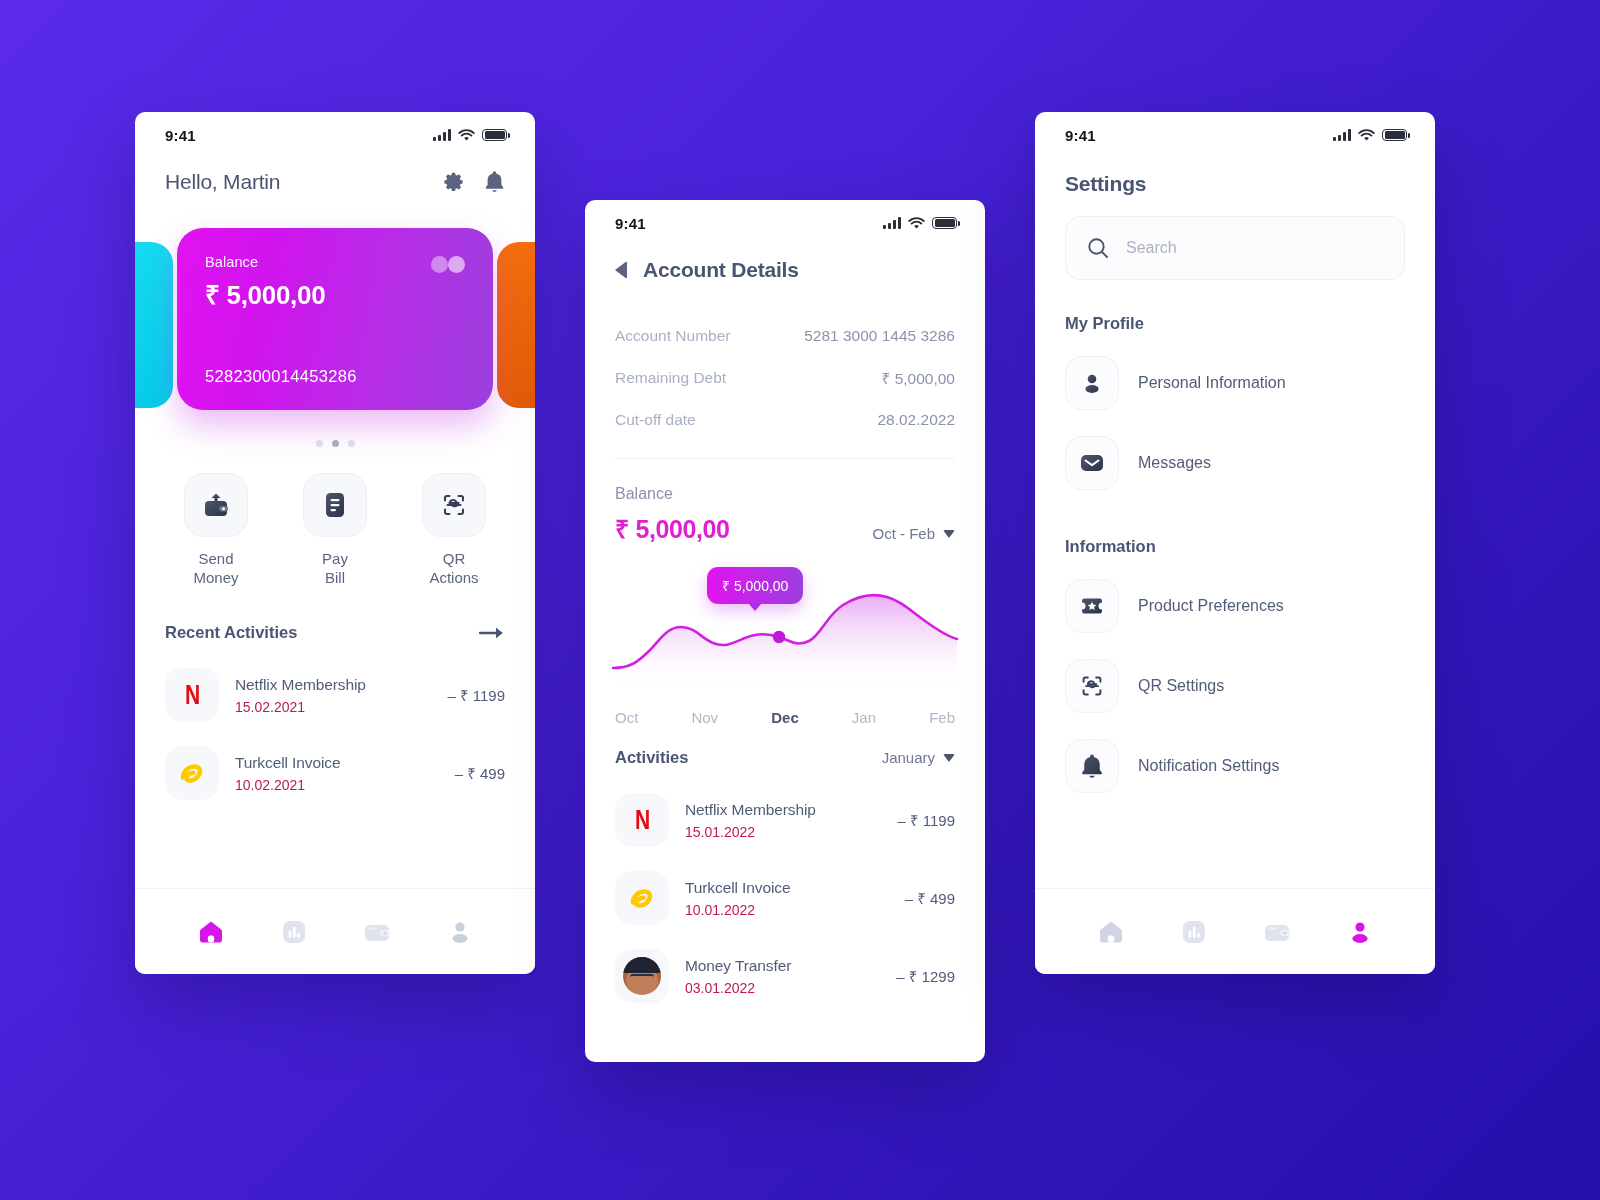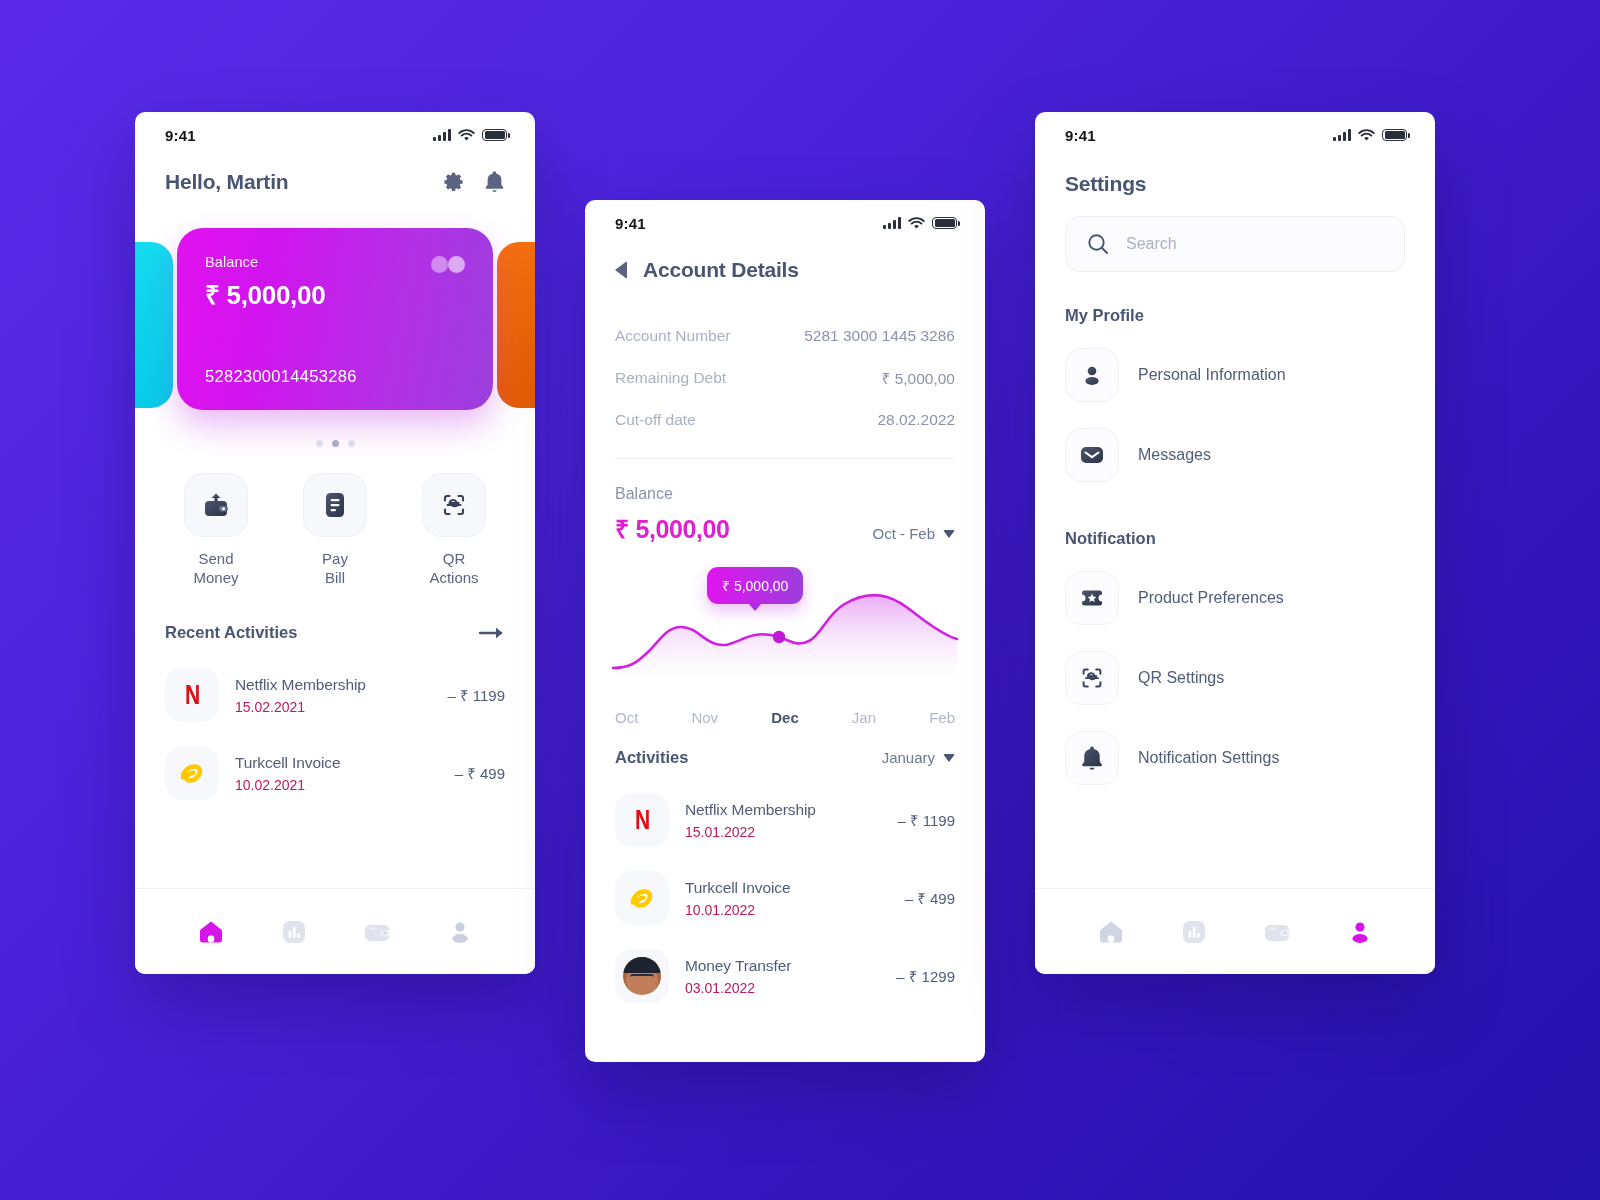--- a/index.html
+++ b/index.html
@@ -65,21 +65,21 @@
     background: #2b2f3a;
     border-radius: 0 1.5px 1.5px 0;
   }
   .battery span { display: block; height: 100%; width: 100%; background: #2b2f3a; border-radius: 1.5px; }
 
   
   .home-header {
     display: flex; align-items: center; justify-content: space-between;
     padding: 12px 30px 0 30px;
   }
-  .greeting { font-size: 21px; font-weight: bold; color: #4a5573; letter-spacing: -0.2px; }
+  .greeting { font-size: 21px; font-weight: normal; color: #4a5573; letter-spacing: -0.2px; }
   .header-actions { display: flex; align-items: center; gap: 19px; }
 
   
   .carousel {
     position: relative;
     height: 190px;
     margin-top: 34px;
   }
   .side-card {
     position: absolute;
@@ -292,21 +292,21 @@
   }
 
   
   .settings-title {
     font-size: 21px; font-weight: bold; color: #4a5573;
     padding: 14px 30px 0 30px;
     letter-spacing: -0.2px;
   }
   .search-box {
     margin: 20px 30px 0 30px;
-    height: 56px;
+    height: 64px;
     border-radius: 15px;
     border: 1px solid #eceef4;
     background: #fcfcfe;
     display: flex; align-items: center;
     padding: 0 20px;
     gap: 16px;
   }
   .search-placeholder { font-size: 16px; color: #aab1c4; }
 
   .group-title {
@@ -709,21 +709,21 @@
             </linearGradient>
               </defs>
             <rect x="3" y="6" width="22" height="16" rx="5" fill="url(#g4)"></rect>
             <path d="M7.5 11.5 14 16.2l6.5-4.7" fill="none" stroke="#fff" stroke-width="2.1" stroke-linecap="round" stroke-linejoin="round"></path>
           </svg>
         </div>
         <span class="settings-label">Messages</span>
       </div>
     </div>
 
-    <div class="group-title">Notification</div>
+    <div class="group-title">Information</div>
     <div class="settings-list">
       <div class="settings-item">
         <div class="settings-tile">
           <svg width="28" height="26" viewBox="0 0 28 26">
             <defs>
                 <linearGradient id="g5" x1="0" y1="0" x2="1" y2="1">
               <stop offset="0" stop-color="#4d566e"></stop>
                   <stop offset="1" stop-color="#2b3346"></stop>
             </linearGradient>
               </defs>

